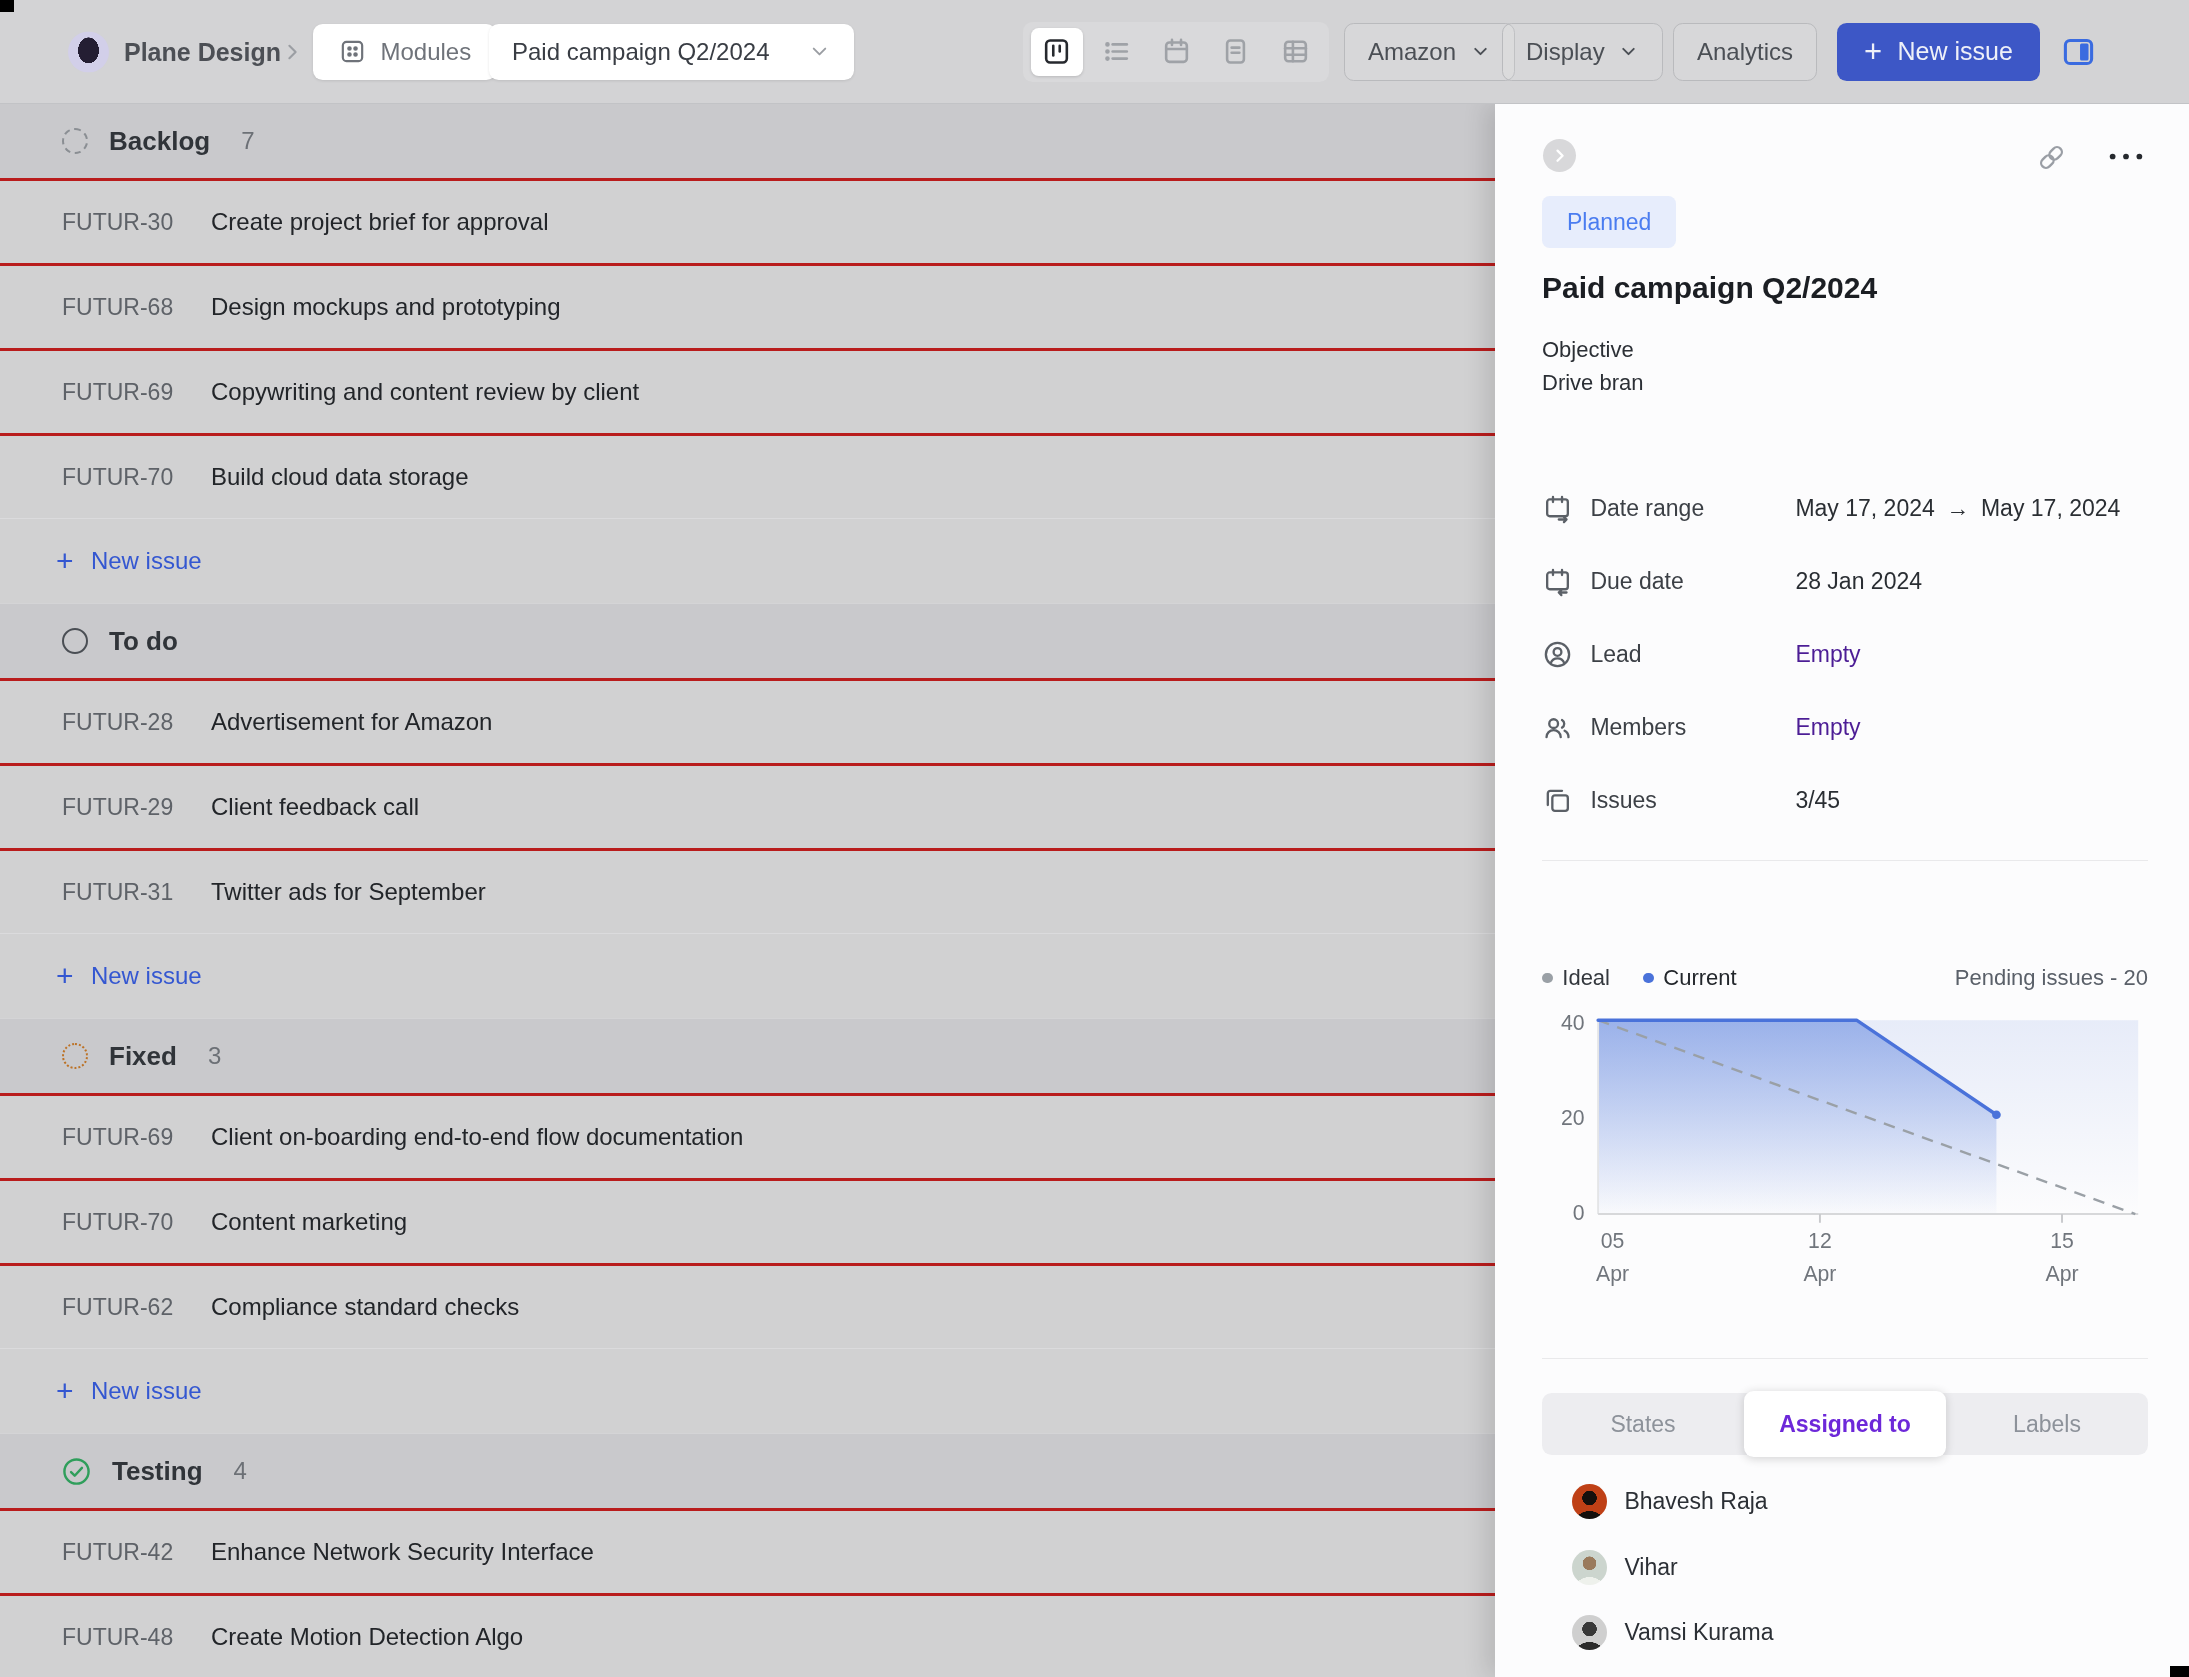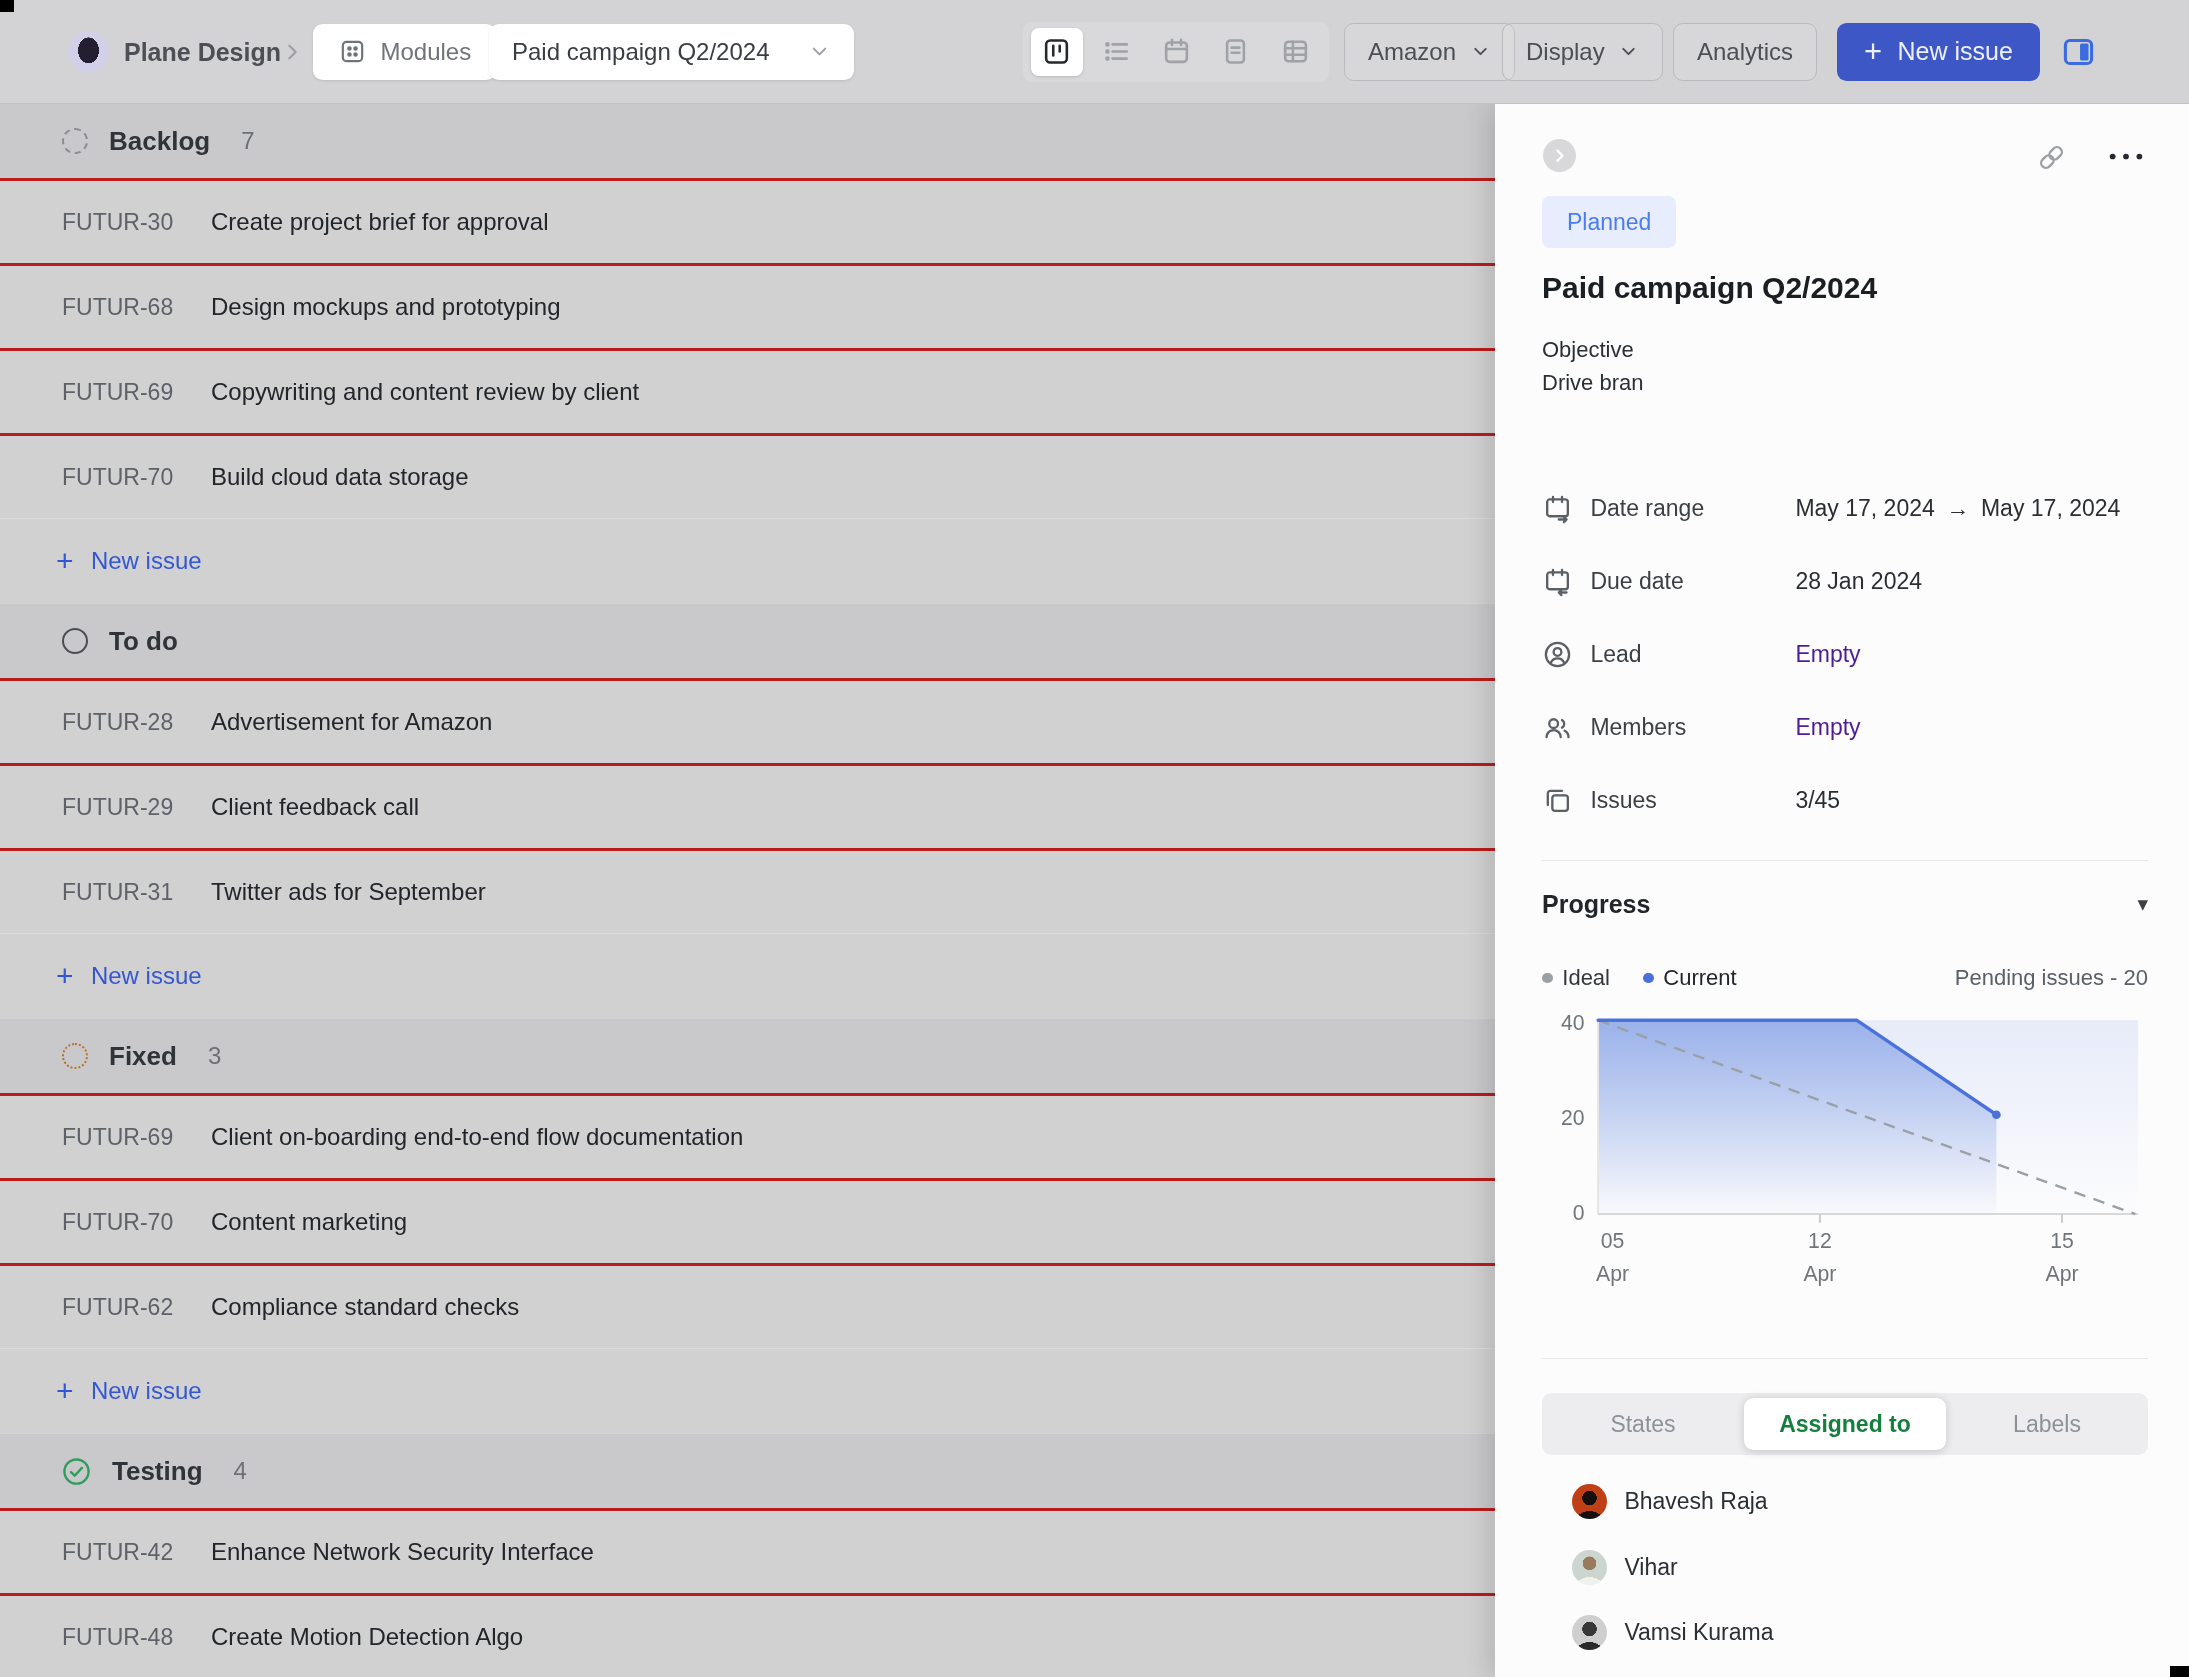--- a/index.html
+++ b/index.html
@@ -65,21 +65,21 @@
   .legend-row{position:absolute;left:47px;top:854px;width:606px;height:42px;display:flex;align-items:center;}
   .legend-dot{width:10.6px;height:10.6px;border-radius:50%;margin-right:9.7px;}
   .dot-ideal{background:#9aa0a6;}
   .dot-current{background:#4a72da;}
   .legend-label{font-size:22px;color:#33373d;margin-right:33px;}
   .legend-spacer{flex:1;}
   .pending{font-size:22px;color:#5a6069;}
   .chart{position:absolute;left:47px;top:896px;}
   .tabs{position:absolute;left:47px;top:1290px;width:606px;height:62px;background:#ededf0;border-radius:9.7px;display:flex;align-items:center;}
   .tab{flex:1;display:flex;align-items:center;justify-content:center;font-size:23px;color:#8d929a;height:62px;}
-  .tab.active{background:#ffffff;border-radius:9.7px;color:#15803d;font-weight:600;box-shadow:0 1.9px 9.7px rgba(0,0,0,0.16);height:52px;margin-top:-7.7px;position:relative;top:3.9px;}
+  .tab.active{background:#ffffff;border-radius:9.7px;color:#6d28d9;font-weight:600;box-shadow:0 1.9px 9.7px rgba(0,0,0,0.16);height:66px;margin-top:-7.7px;position:relative;top:3.9px;}
   .assignee-row{position:absolute;left:47px;width:606px;height:46px;display:flex;align-items:center;}
   .ar-0{top:1375px;} .ar-1{top:1441px;} .ar-2{top:1506px;}
   .avatar{width:35px;height:35px;border-radius:50%;margin-left:30px;margin-right:17.4px;flex:none;}
   .av-0{background:radial-gradient(circle at 50% 40%,#15100d 0 26%,rgba(0,0,0,0) 27%),radial-gradient(ellipse 62% 44% at 50% 104%,#15100d 0 60%,rgba(0,0,0,0) 61%),#bf4016;}
   .av-1{background:radial-gradient(circle at 50% 38%,#9a7a5c 0 24%,rgba(0,0,0,0) 25%),radial-gradient(ellipse 62% 44% at 50% 104%,#eef1ec 0 60%,rgba(0,0,0,0) 61%),#ccd5ce;}
   .av-2{background:radial-gradient(circle at 50% 40%,#383838 0 26%,rgba(0,0,0,0) 27%),radial-gradient(ellipse 62% 44% at 50% 104%,#2a2a2a 0 60%,rgba(0,0,0,0) 61%),#cfcfcf;}
   .assignee-name{font-size:23px;color:#2b2f35;}
   
   .art-tl{position:absolute;left:0;top:0;width:13.5px;height:11.6px;background:#000;z-index:9;}
   .art-br{position:absolute;left:2170px;top:1666px;width:19.3px;height:10.6px;background:#000;z-index:9;}
@@ -373,24 +373,20 @@
           <rect x="8" y="8" width="12" height="12" rx="2"></rect>
           <path d="M4.5 15.5v-9a2 2 0 0 1 2-2h9"></path>
         </svg>
     </span>
     <span class="field-label">Issues</span>
     <span class="field-value">3/45</span>
   </div>
 
   <div class="hr hr1"></div>
 
-  <div class="progress-head">
-    <span class="progress-title">Progress</span>
-    <span class="progress-caret">▾</span>
-  </div>
 
   <div class="legend-row">
     <span class="legend-dot dot-ideal"></span>
     <span class="legend-label">Ideal</span>
     <span class="legend-dot dot-current"></span>
     <span class="legend-label" style="color:#22262b;">Current</span>
     <span class="legend-spacer"></span>
     <span class="pending">Pending issues - 20</span>
   </div>
 

